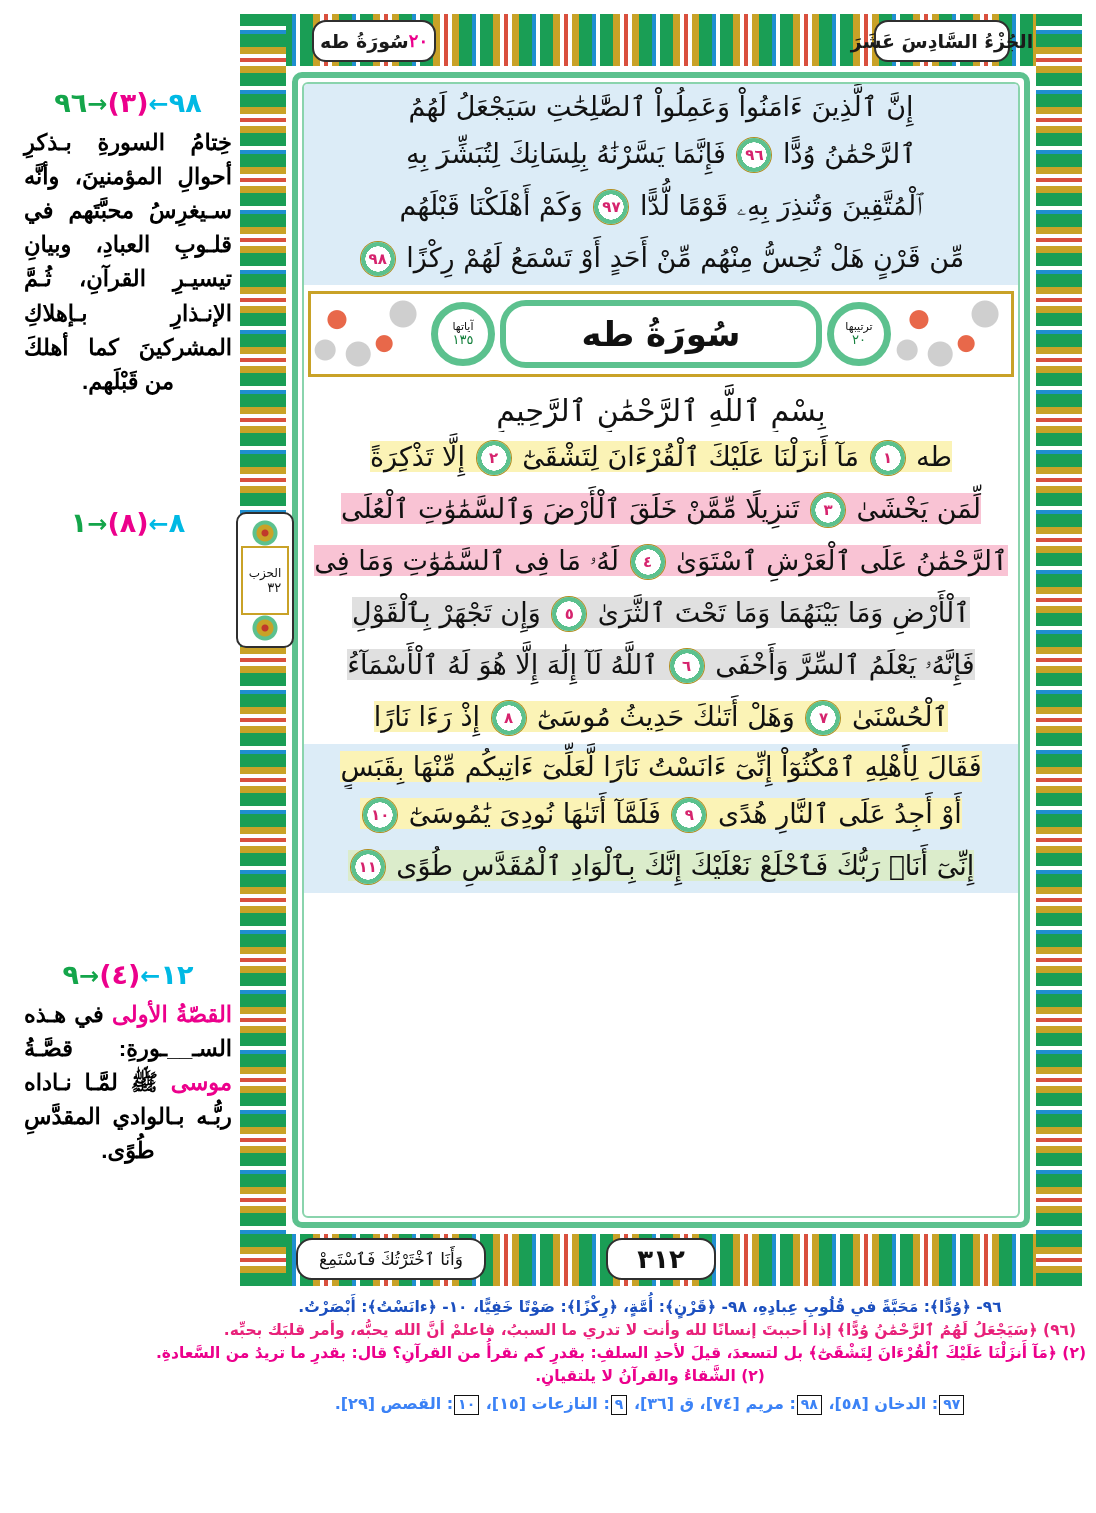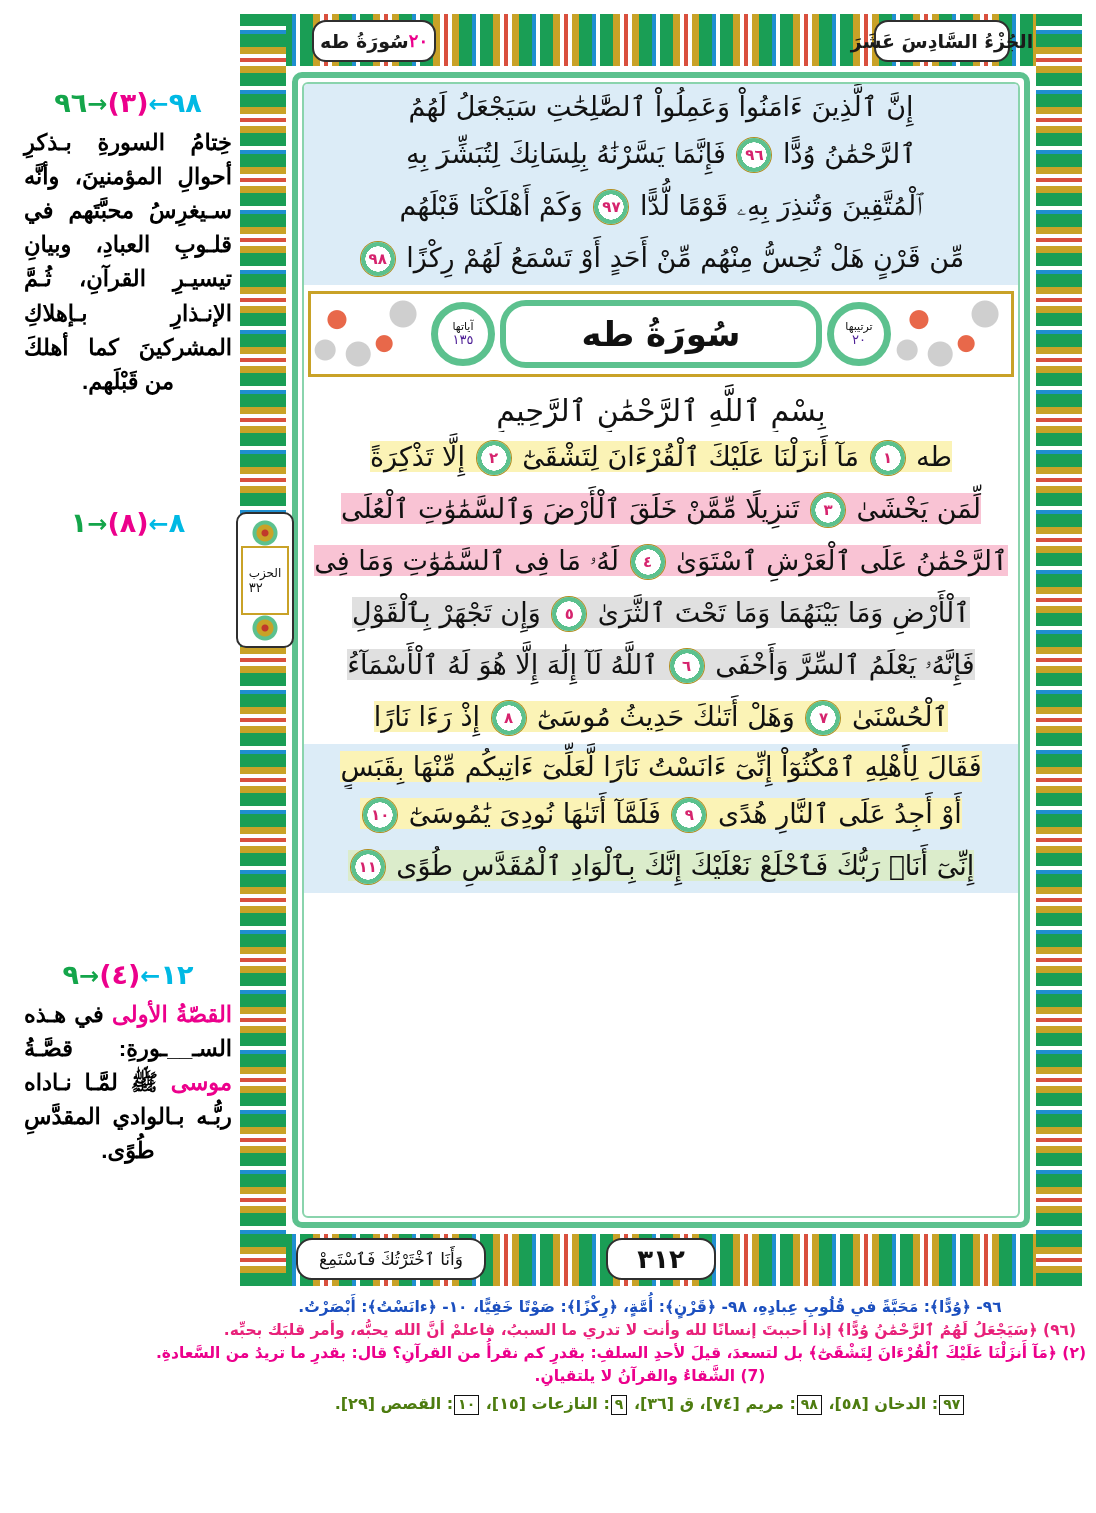--- a/index.html
+++ b/index.html
@@ -260,21 +260,21 @@
     align-items: center; justify-content: center;
     flex: none;
     margin: 0 2px;
   }
   .banner-circle .cl {
     font-family: "DejaVu Sans", sans-serif;
     font-size: 11px; color: #111; line-height: 1.1; direction: rtl;
   }
   .banner-circle .cn {
     font-family: "DejaVu Sans", sans-serif;
-    font-size: 13px; color: #4c1d95; line-height: 1.1;
+    font-size: 13px; color: #15803d; line-height: 1.1;
   }
   .banner-name {
     flex: 1;
     height: 68px;
     margin: 0 3px;
     border: 6px solid #5cc18e;
     border-radius: 26px;
     background: #ffffff;
     display: flex; align-items: center; justify-content: center;
   }
@@ -298,40 +298,40 @@
   .hizb .hz-orn-top, .hizb .hz-orn-bot {
     width: 26px; height: 26px;
     background:
       radial-gradient(circle at 50% 50%, #c0392b 0 3px, transparent 4px),
       radial-gradient(circle at 50% 50%, #c9a227 0 8px, transparent 9px),
       radial-gradient(circle at 50% 50%, #5cc18e 0 12px, transparent 13px);
   }
   .hizb .hz-box {
     border: 2px solid #c9a227;
     padding: 18px 6px;
-    text-align: left;
+    text-align: right;
     direction: rtl;
   }
   .hizb .hz-l { font-family: "DejaVu Sans", sans-serif; font-size: 12px; color: #111; }
   .hizb .hz-n { font-family: "DejaVu Sans", sans-serif; font-size: 13px; color: #111; }
 
   
   .footnotes {
     position: absolute;
     left: 214px; top: 1296px;
     width: 872px;
     direction: rtl;
     text-align: center;
     font-family: "DejaVu Sans", sans-serif;
   }
   .fn-line { line-height: 1.42; margin-bottom: 1px; white-space: nowrap; }
   .fn-blue { color: #1b4fbf; font-size: 15.5px; font-weight: 700; }
   .fn-red { color: #e8217a; font-size: 15.5px; font-weight: 700; }
   .fn-red2 { color: #ec008c; font-size: 15.5px; font-weight: 700; }
-  .fn-black { color: #4d7c0f; font-size: 16px; font-weight: 700; margin-top: 6px; }
+  .fn-black { color: #3b82f6; font-size: 16px; font-weight: 700; margin-top: 6px; }
   .fn-box {
     display: inline-block;
     border: 1.5px solid #111;
     padding: 0 3px;
     margin: 0 1px;
     font-size: 14px;
     line-height: 1.25;
   }
 </style>
 </head>
@@ -462,19 +462,19 @@
       <div class="hz-l">الحزب</div>
       <div class="hz-n">٣٢</div>
     </div>
     <div class="hz-orn-bot"></div>
   </div>
 
   <div class="footnotes">
     <div class="fn-line fn-blue">٩٦- ﴿وُدًّا﴾: مَحَبَّةً في قُلُوبِ عِبادِهِ، ٩٨- ﴿قَرْنٍ﴾: أُمَّةٍ، ﴿رِكْزًا﴾: صَوْتًا خَفِيًّا، ١٠- ﴿ءانَسْتُ﴾: أَبْصَرْتُ.</div>
     <div class="fn-line fn-red">(٩٦) ﴿سَيَجْعَلُ لَهُمُ ٱلرَّحْمَٰنُ وُدًّا﴾ إذا أحببتَ إنسانًا لله وأنت لا تدري ما السببُ، فاعلمْ أنَّ الله يحبُّه، وأمر قلبَك بحبِّه.</div>
     <div class="fn-line fn-red2">(٢) ﴿مَآ أَنزَلْنَا عَلَيْكَ ٱلْقُرْءَانَ لِتَشْقَىٰٓ﴾ بل لتسعدَ، قيلَ لأحدِ السلفِ: بقدرِ كم نقرأُ من القرآنِ؟ قال: بقدرِ ما تريدُ من السَّعادةِ.</div>
-    <div class="fn-line fn-red2">(7) الشَّقاءُ والقرآنُ لا يلتقيانِ.</div>
+    <div class="fn-line fn-red2">(٢) الشَّقاءُ والقرآنُ لا يلتقيانِ.</div>
     <div class="fn-line fn-black">
       <span class="fn-box">٩٧</span><span>: الدخان [٥٨]، </span><span class="fn-box">٩٨</span><span>: مريم [٧٤]، ق [٣٦]، </span><span class="fn-box">٩</span><span>: النازعات [١٥]، </span><span class="fn-box">١٠</span><span>: القصص [٢٩].</span>
     </div>
   </div>
 
 </div>
 
 </body></html>

